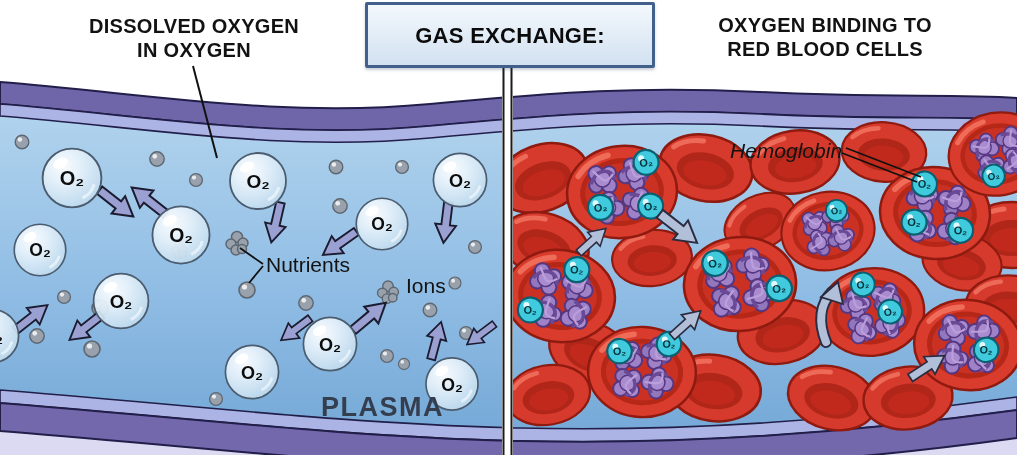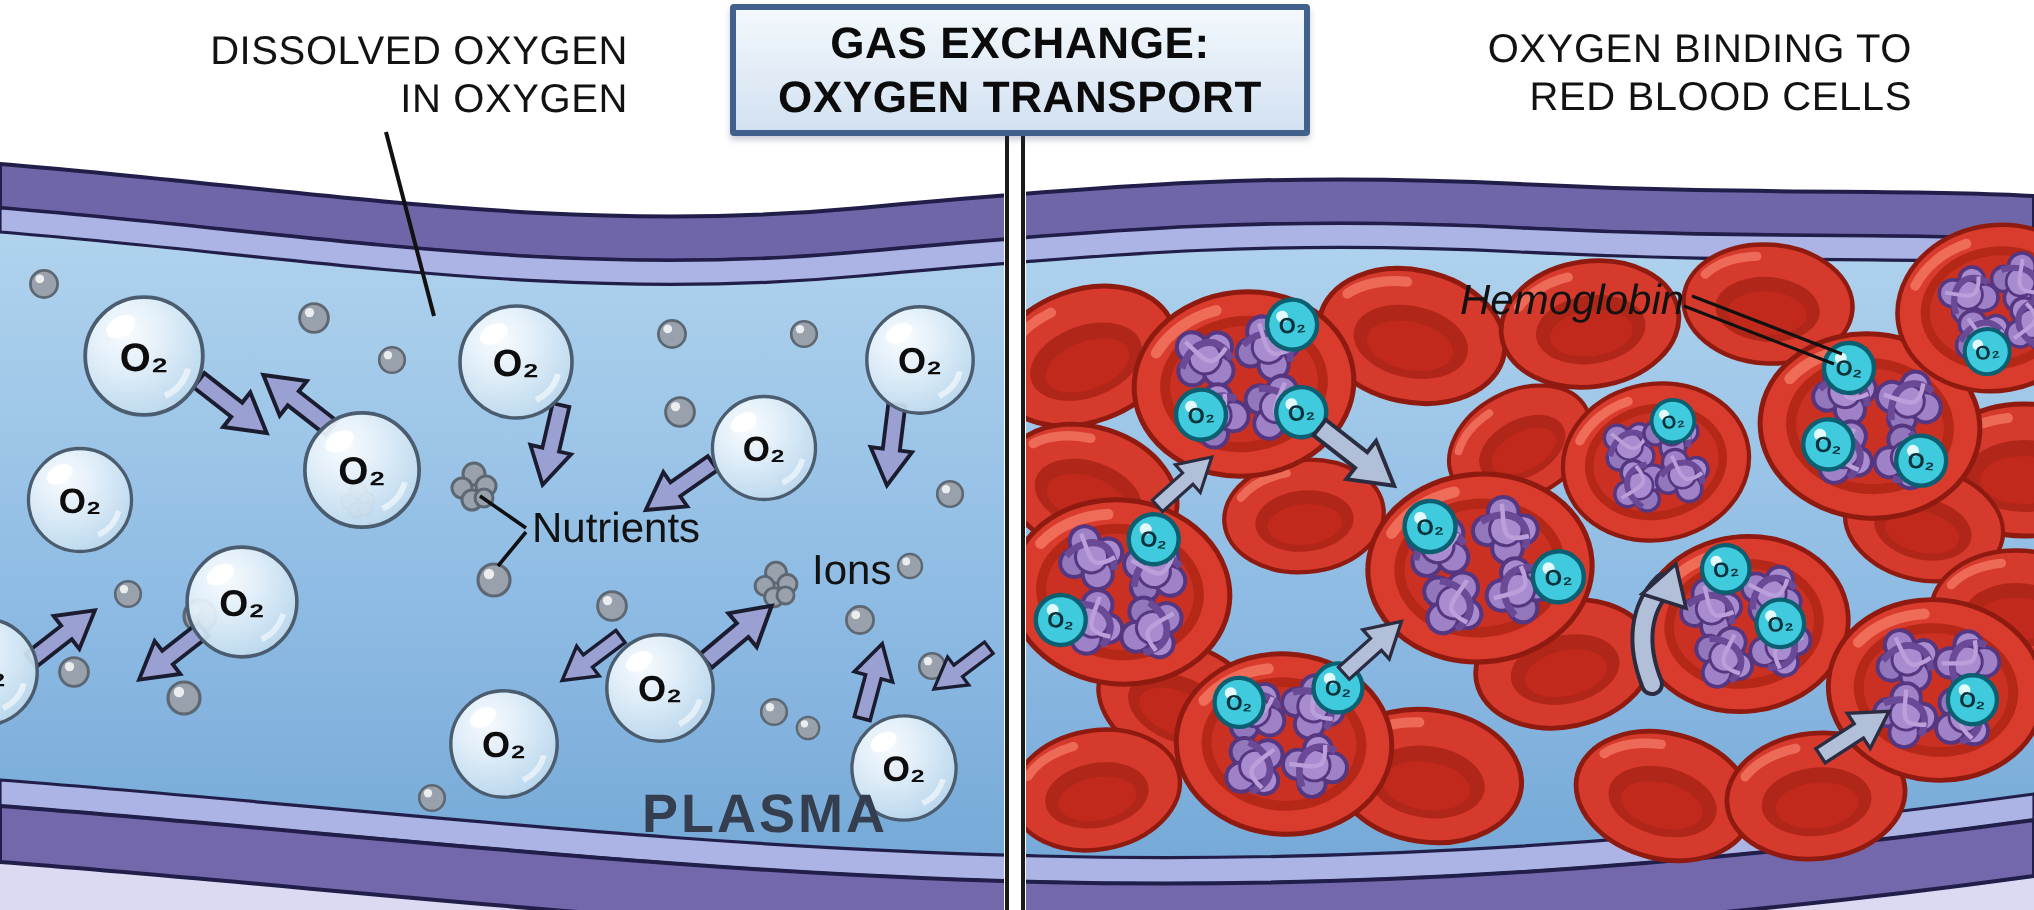--- a/index.html
+++ b/index.html
@@ -1,20 +1,20 @@
 <!DOCTYPE html>
 <html><head>
 <meta charset="utf-8">
 <style>
   html,body{margin:0;padding:0;background:#fff;}
   #stage{position:relative;width:1017px;height:455px;overflow:hidden;
          font-family:"Liberation Sans",sans-serif;background:#fff;}
   #art{position:absolute;left:0;top:0;}
   .lbl{position:absolute;color:#121212;white-space:nowrap;}
-  .hdr{font-weight:400;font-size:20px;line-height:24px;text-align:right;letter-spacing:.3px;}
+  .hdr{font-weight:700;font-size:20px;line-height:24px;text-align:center;letter-spacing:.3px;}
   #left-heading{left:74px;top:14px;width:240px;}
   #right-heading{left:694px;top:13px;width:262px;}
   #title-box{position:absolute;left:365px;top:2px;width:284px;height:60px;
      background:linear-gradient(#f3f8fc,#d2e1f1);border:3px solid #41608b;border-radius:2px;
      display:flex;flex-direction:column;justify-content:center;align-items:center;
      font-weight:700;font-size:22px;line-height:27px;color:#0b0b0b;letter-spacing:.3px;
      box-shadow:0 2px 3px rgba(40,60,90,.25);}
   #nutrients-label{left:266px;top:253px;font-size:21px;text-align:right;}
   #ions-label{left:406px;top:274px;font-size:21px;}
   #plasma-label{left:321px;top:392px;font-size:27px;letter-spacing:1.5px;color:#343e4e;font-weight:bold;}
@@ -360,21 +360,20 @@
   </g>
 </svg>
 
 <div class="lbl hdr" id="left-heading">
   <div>DISSOLVED OXYGEN</div>
   <div>IN OXYGEN</div>
 </div>
 
 <div id="title-box">
   <div>GAS EXCHANGE:</div>
-  <div>OXYGEN TRANSPORT</div>
 </div>
 
 <div class="lbl hdr" id="right-heading">
   <div>OXYGEN BINDING TO</div>
   <div>RED BLOOD CELLS</div>
 </div>
 
 <div class="lbl" id="nutrients-label">Nutrients</div>
 <div class="lbl" id="ions-label">Ions</div>
 <div class="lbl" id="plasma-label">PLASMA</div>

